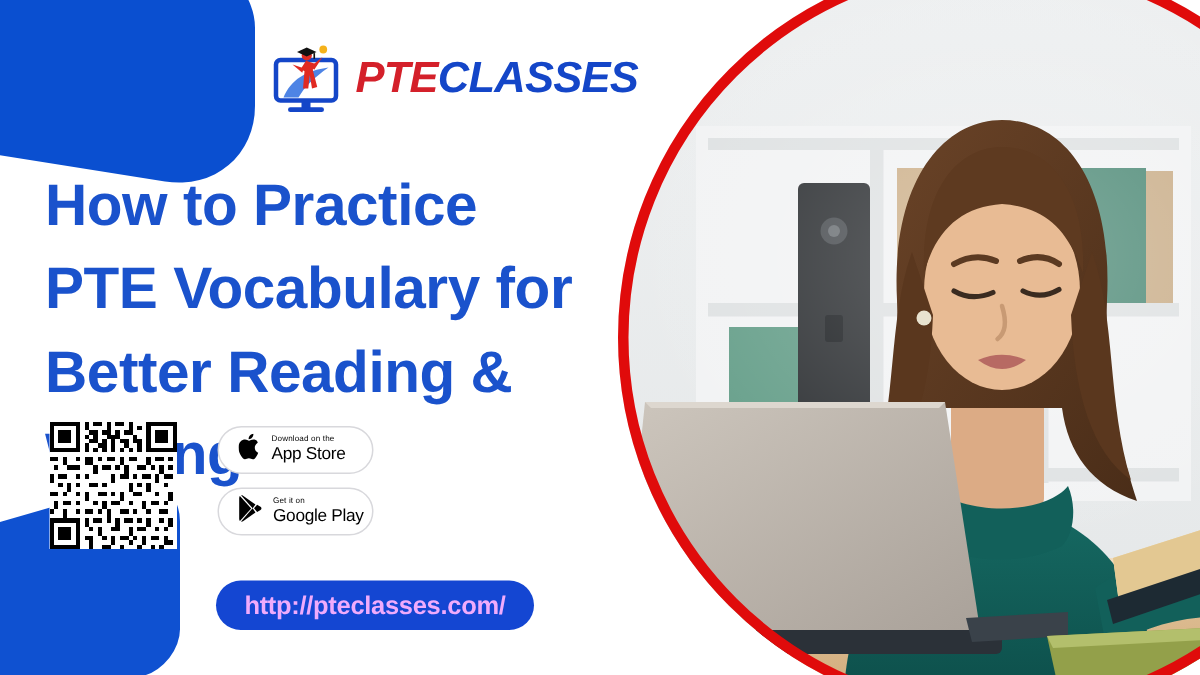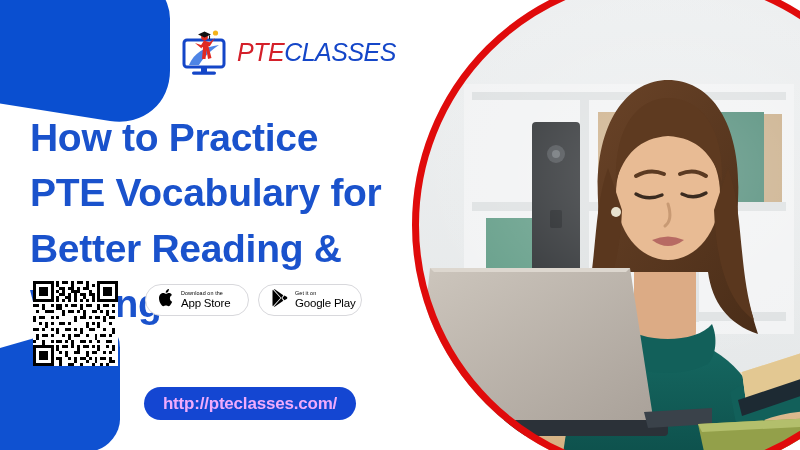--- a/index.html
+++ b/index.html
@@ -46,22 +46,22 @@
   .logo {
     position: absolute;
     left: 178px;
     top: 26px;
     display: flex;
     align-items: center;
     gap: 7px;
   }
   .logo-mark { width: 52px; height: 52px; display: block; }
   .logo-word {
-    font-size: 25px;
-    font-weight: normal;
+    font-size: 29px;
+    font-weight: bold;
     font-style: italic;
     letter-spacing: -0.5px;
     white-space: nowrap;
     line-height: 1;
   }
   .logo-pte { color: #d4202a; }
   .logo-classes { color: #1446c8; }
 
   
   .headline {
@@ -86,21 +86,21 @@
     background: #ffffff;
   }
   .qr svg { display: block; width: 85px; height: 85px; }
 
   
   .badges {
     position: absolute;
     left: 145px;
     top: 284px;
     display: flex;
-    flex-direction: row;
+    flex-direction: column;
     gap: 9px;
   }
   .badge {
     width: 104px;
     height: 32px;
     border: 1px solid #d8d8dc;
     border-radius: 17px;
     background: #ffffff;
     display: flex;
     align-items: center;

